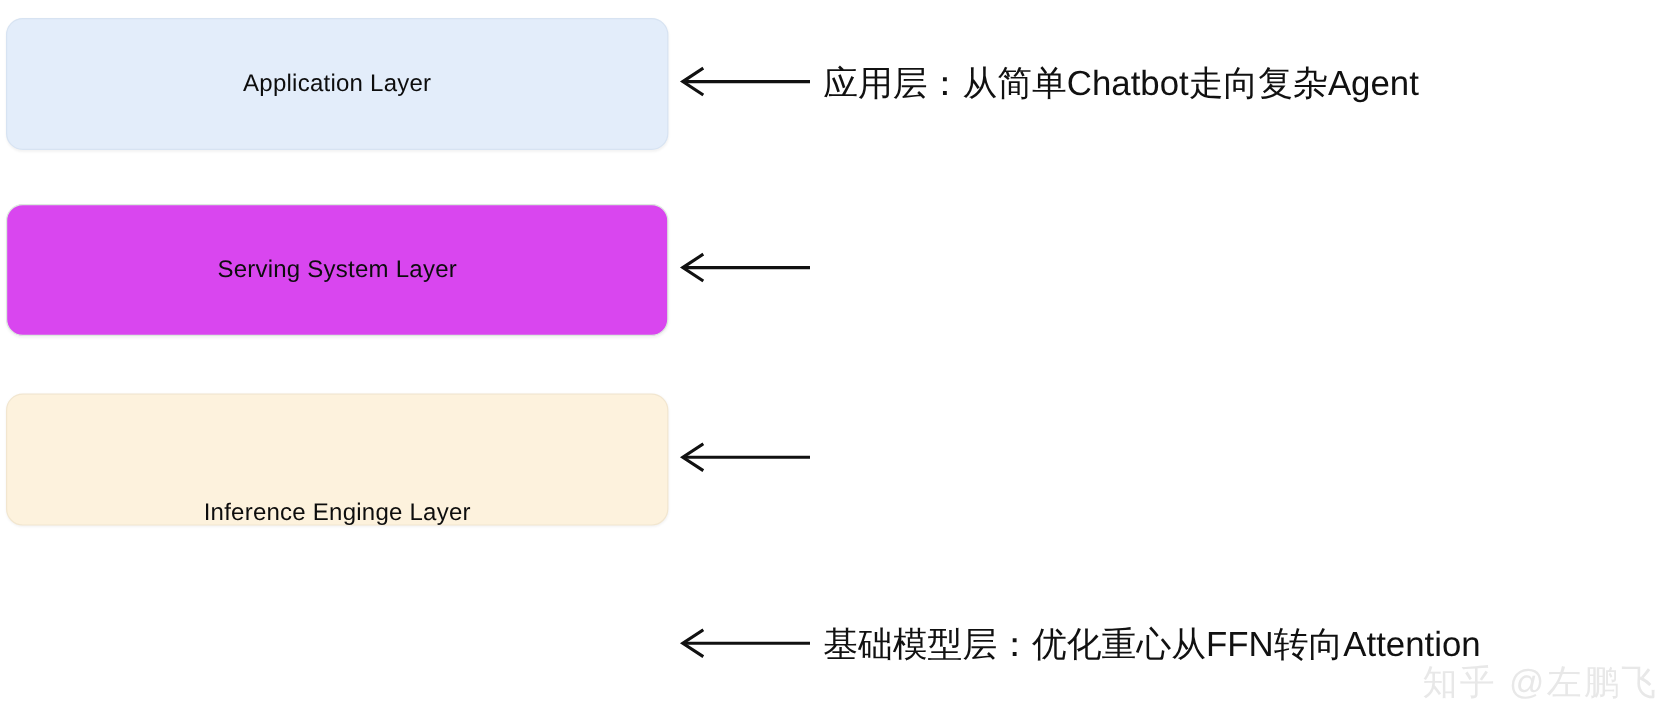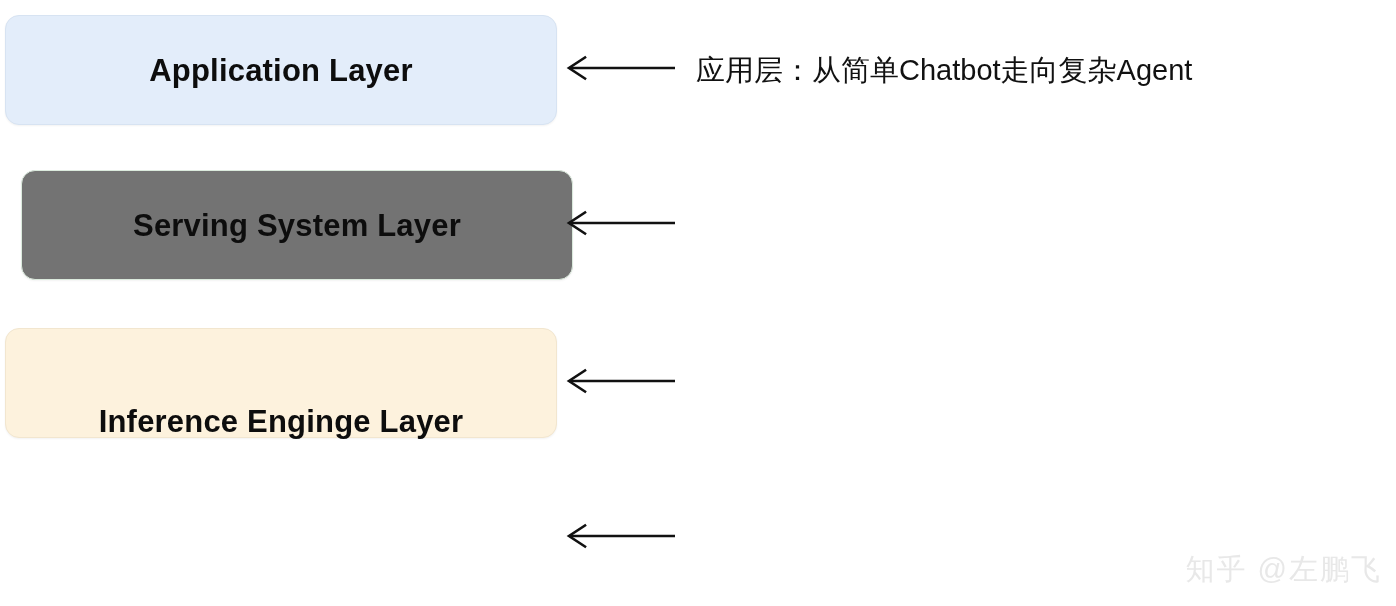--- a/index.html
+++ b/index.html
@@ -39,25 +39,25 @@
     box-sizing: border-box;
     border-radius: 14px;
     border: 1px solid rgba(0, 0, 0, 0.07);
     display: flex;
     align-items: center;
     justify-content: center;
     box-shadow: 0 1px 2px rgba(0, 0, 0, 0.05);
   }
 
   .layer-box-label {
-    font-size: 31px;
+    font-size: 20px;
     line-height: 1;
     color: #0d0d0d;
     letter-spacing: 0.2px;
-    font-weight: 700;
+    font-weight: 400;
     white-space: nowrap;
   }
 
   .annotation {
     position: absolute;
     left: 563px;
     top: 0;
     height: 110px;
     display: flex;
     align-items: center;
@@ -67,21 +67,21 @@
   .arrow-icon {
     display: block;
     flex: 0 0 auto;
   }
 
   .annotation-text {
     font-size: 29px;
     line-height: 1;
     color: #111111;
     white-space: nowrap;
-    margin-left: 21px;
+    margin-left: 11px;
     font-weight: 400;
   }
 
   #watermark {
     position: absolute;
     right: 14px;
     bottom: 22px;
     font-size: 29px;
     line-height: 1;
     color: #e8e8e8;
@@ -101,21 +101,21 @@
       </div>
       <div class="annotation">
         <span class="arrow-icon"><svg width="112" height="28" viewBox="0 0 112 28" xmlns="http://www.w3.org/2000/svg">
             <line x1="8" y1="14" x2="112" y2="14" stroke="#111111" stroke-width="2.6"></line>
             <polyline points="22,3.5 6,14 22,24.5" fill="none" stroke="#111111" stroke-width="2.6" stroke-linecap="square" stroke-linejoin="miter"></polyline>
           </svg></span>
         <span class="annotation-text">应用层：从简单Chatbot走向复杂Agent</span>
       </div>
     </div>
     <div class="layer-row" style="top: 170px;">
-      <div class="layer-box" style="background: #737373; border-color: rgb(219, 234, 221); margin-left: 16px;">
+      <div class="layer-box" style="background: #d946ef; border-color: rgb(219, 234, 221);">
         <span class="layer-box-label">Serving System Layer</span>
       </div>
       <div class="annotation">
         <span class="arrow-icon"><svg width="112" height="28" viewBox="0 0 112 28" xmlns="http://www.w3.org/2000/svg">
             <line x1="8" y1="14" x2="112" y2="14" stroke="#111111" stroke-width="2.6"></line>
             <polyline points="22,3.5 6,14 22,24.5" fill="none" stroke="#111111" stroke-width="2.6" stroke-linecap="square" stroke-linejoin="miter"></polyline>
           </svg></span>
       </div>
     </div>
     <div class="layer-row" style="top: 328px;">
@@ -128,17 +128,18 @@
             <polyline points="22,3.5 6,14 22,24.5" fill="none" stroke="#111111" stroke-width="2.6" stroke-linecap="square" stroke-linejoin="miter"></polyline>
           </svg></span>
       </div>
     </div>
     <div class="layer-row" style="top: 483px;">
       <div class="annotation">
         <span class="arrow-icon"><svg width="112" height="28" viewBox="0 0 112 28" xmlns="http://www.w3.org/2000/svg">
             <line x1="8" y1="14" x2="112" y2="14" stroke="#111111" stroke-width="2.6"></line>
             <polyline points="22,3.5 6,14 22,24.5" fill="none" stroke="#111111" stroke-width="2.6" stroke-linecap="square" stroke-linejoin="miter"></polyline>
           </svg></span>
+        <span class="annotation-text">基础模型层：优化重心从FFN转向Attention</span>
       </div>
     </div>
   </div>
 
 <div id="watermark" style="color: rgb(232, 232, 232);">知乎 @左鹏飞</div>
 
 </body></html>

